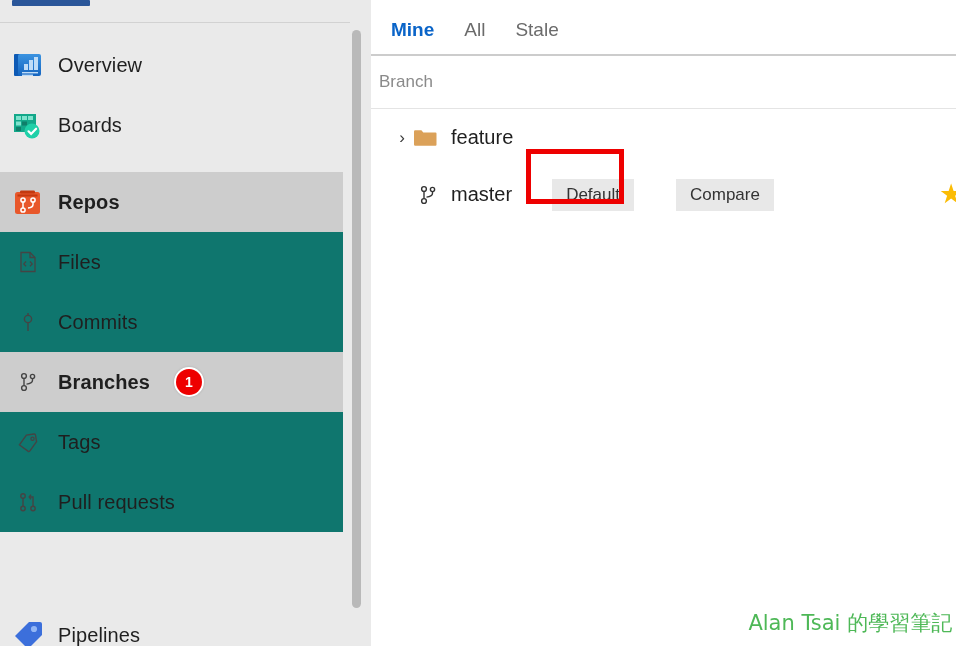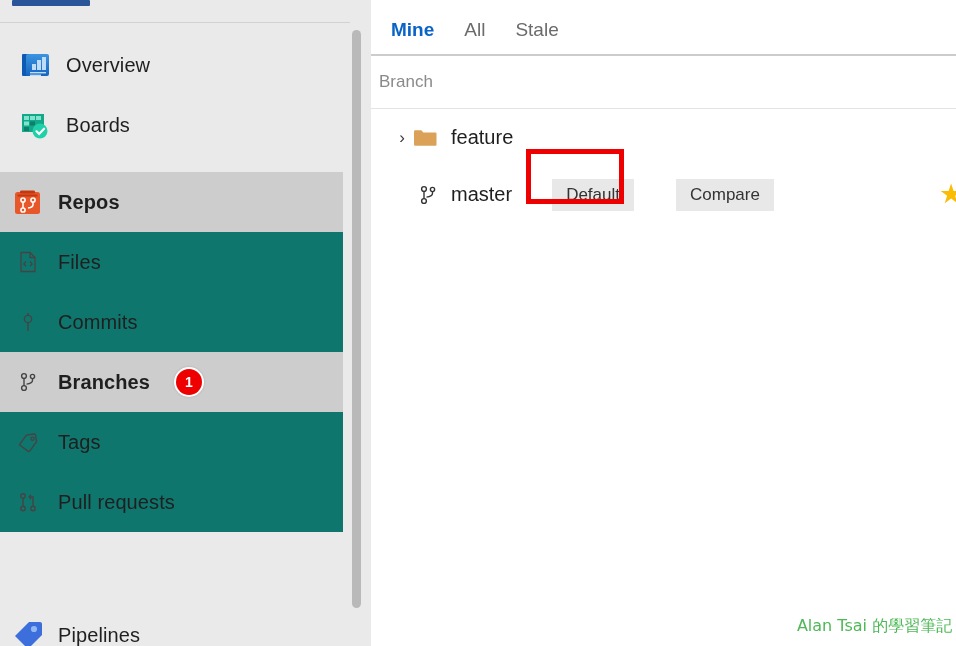--- a/index.html
+++ b/index.html
@@ -127,36 +127,36 @@
     border: 5px solid #ee0000;
     pointer-events: none;
   }
   #compare-pill { margin-left: 27px; }
 
   #star { margin-left: 165px; font-size: 27px; color: #fbbc05; line-height: 1; }
 
   
   #watermark {
     position: absolute; right: 11px; bottom: 9px;
-    font-size: 16px; color: #4eb857;
+    font-size: 21px; color: #4eb857;
     font-family: "DejaVu Sans", sans-serif;
     white-space: nowrap;
   }
 </style>
 </head>
 <body>
 
 <div id="app">
 
   <div id="sidebar">
 
     <div class="sb-top-stub"></div>
     <div class="sb-divider"></div>
 
-    <div class="nav-group plain" style="top:35px;padding-left:8px;">
+    <div class="nav-group plain" style="top:35px;">
 
       <div class="nav-item">
         <span class="nav-icon">
           <svg width="30" height="30" viewBox="0 0 30 30">
             <rect x="1" y="4" width="7" height="22" rx="1" fill="#0d5ab5"></rect>
             <rect x="5" y="4" width="23" height="22" rx="2" fill="url(#ovg)"></rect>
             <defs>
                 <linearGradient id="ovg" x1="0" y1="0" x2="0" y2="1">
               <stop offset="0" stop-color="#3b93e0"></stop>
                   <stop offset="1" stop-color="#1565c0"></stop>

